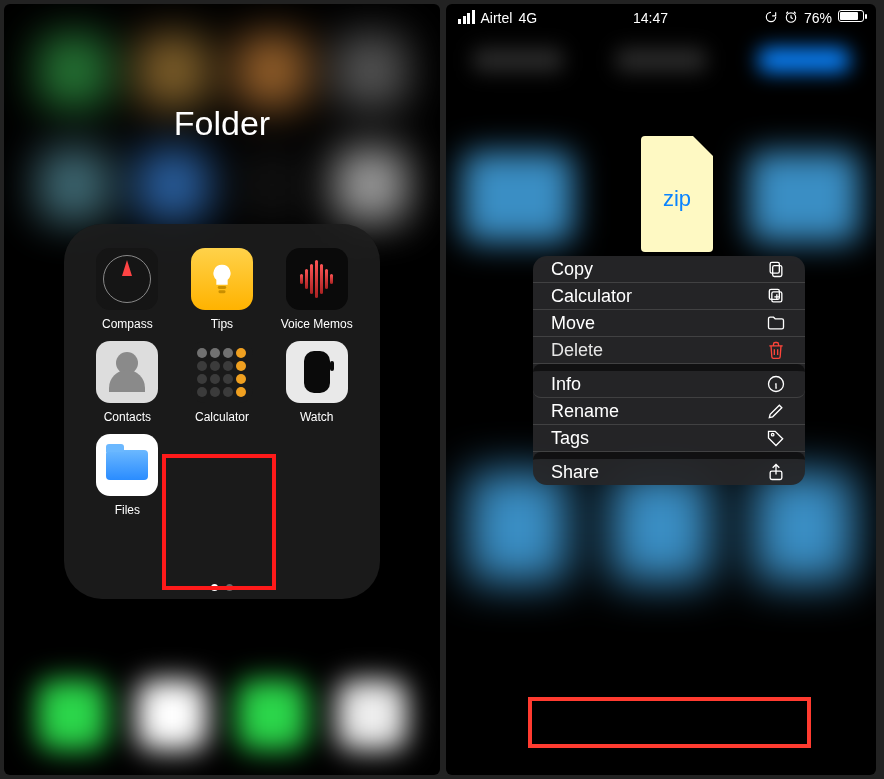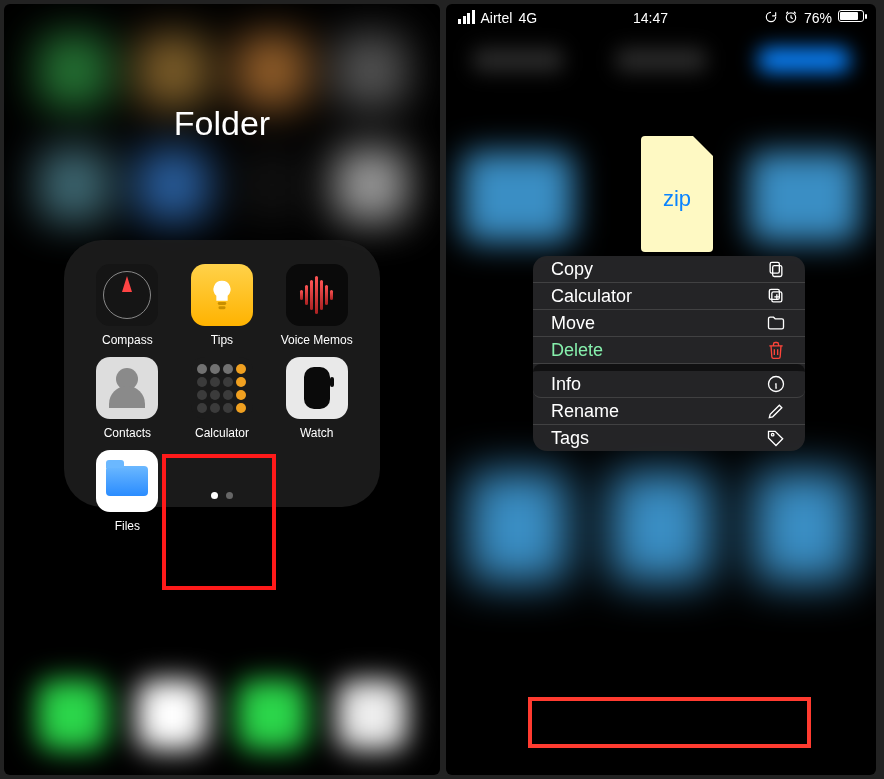--- a/index.html
+++ b/index.html
@@ -39,22 +39,22 @@
 .blur-bg .r1 .c1{background:#3cba54;} .blur-bg .r1 .c2{background:#c94;} .blur-bg .r1 .c3{background:#e94;} .blur-bg .r1 .c4{background:#888;}
 .blur-bg .r2 .c1{background:#6ab;} .blur-bg .r2 .c2{background:#49f;} .blur-bg .r2 .c3{background:#1a1a1a;} .blur-bg .r2 .c4{background:#fff;}
 
 .folder-title {
   position: absolute; top: 100px; left: 0; right: 0;
   text-align: center; color: #fff; font-size: 34px; font-weight: 300;
 }
 
 .folder-panel {
   position: absolute;
-  left: 60px; top: 236px;
-  width: 316px; height: 267px;
+  left: 60px; top: 220px;
+  width: 316px; height: 375px;
   background: rgba(30,30,30,0.85);
   border-radius: 38px;
   padding: 24px 16px 20px;
   backdrop-filter: blur(20px);
 }
 .app-grid {
   display: grid;
   grid-template-columns: repeat(3, 1fr);
   gap: 10px 0;
   justify-items: center;
@@ -160,21 +160,21 @@
   z-index:4;
 }
 .menu-item {
   display:flex; justify-content:space-between; align-items:flex-end;
   padding: 2px 18px;
   color:#fff; font-size:18px;
   border-bottom: 0.5px solid rgba(120,120,120,0.35);
 }
 .menu-item:last-child{ border-bottom:none; }
 .menu-item.sep-top { border-top: 7px solid rgba(0,0,0,0.55); border-radius: 8px; }
-.menu-item.destructive { color:#86efac; }
+.menu-item.destructive { color:#e5e5e5; }
 .menu-item .mi-icon { width:22px; height:22px; display:flex; align-items:center; justify-content:center; }
 .menu-item .mi-icon svg { width:20px; height:20px; stroke:#fff; fill:none; stroke-width:1.6; }
 .menu-item.destructive .mi-icon svg { stroke:#ff453a; }
 
 .red-box-right { position:absolute; border:4px solid #ff3b30; pointer-events:none; left:82px; top:693px; width:283px; height:51px; z-index:6;}
 </style>
 </head>
 <body>
 
 <div class="phone phone-left">
@@ -393,16 +393,25 @@
     </div>
     <div class="menu-item">
       <span>Tags</span>
       <span class="mi-icon">
           <svg viewBox="0 0 24 24">
             <path d="M20 13l-8 8-9-9V4h8z"></path>
             <circle cx="8" cy="8" r="1.5"></circle>
           </svg>
         </span>
     </div>
+    <div class="menu-item sep-top">
+      <span>Share</span>
+      <span class="mi-icon">
+          <svg viewBox="0 0 24 24">
+            <path d="M12 3v12M8 7l4-4 4 4"></path>
+            <rect x="5" y="11" width="14" height="10" rx="2"></rect>
+          </svg>
+        </span>
+    </div>
   </div>
 
   <div class="red-box-right"></div>
 </div>
 
 </body></html>

